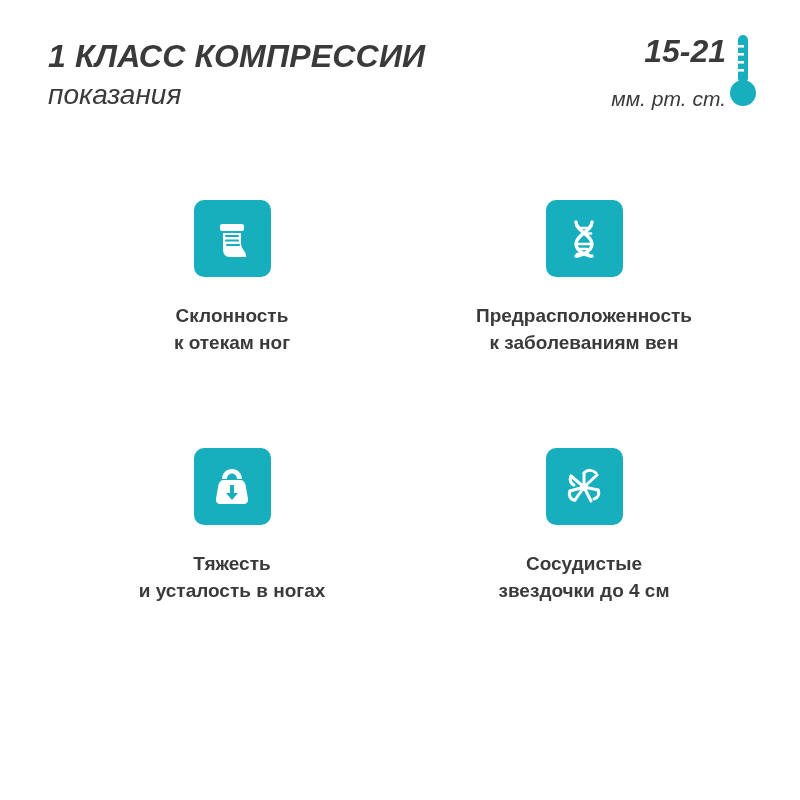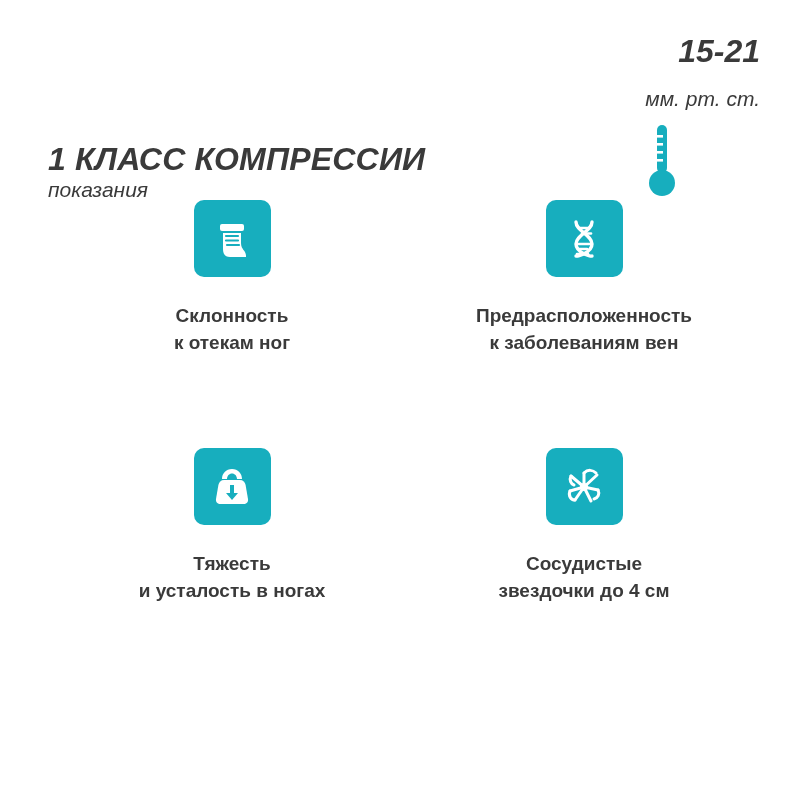--- a/index.html
+++ b/index.html
@@ -38,31 +38,29 @@
   }
   .title {
     font-size: 32px;
     font-weight: bold;
     letter-spacing: 0.2px;
     color: #3a3a3a;
     line-height: 1.08;
     text-transform: uppercase;
   }
   .subtitle {
-    font-size: 21px;
+    font-size: 28px;
     font-weight: normal;
     color: #3a3a3a;
-    margin-top: 1px;
+    margin-top: 7px;
     line-height: 1.1;
   }
   .header-right {
     display: flex;
     align-items: flex-start;
-    gap: 12px;
-    flex-direction: column;
   }
   .pressure-block {
     display: flex;
     flex-direction: column;
     align-items: flex-end;
     padding-top: 2px;
   }
   .pressure-value {
     font-size: 32px;
     font-weight: bold;

